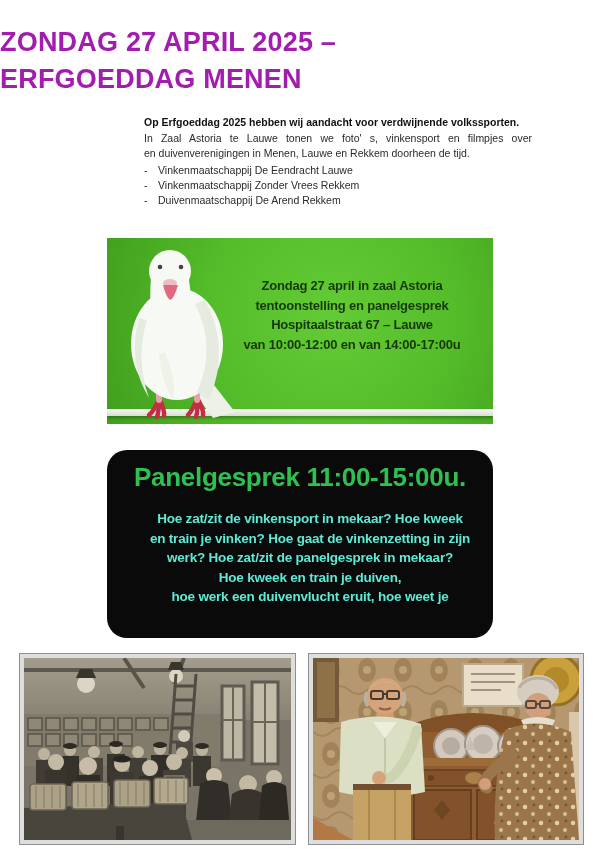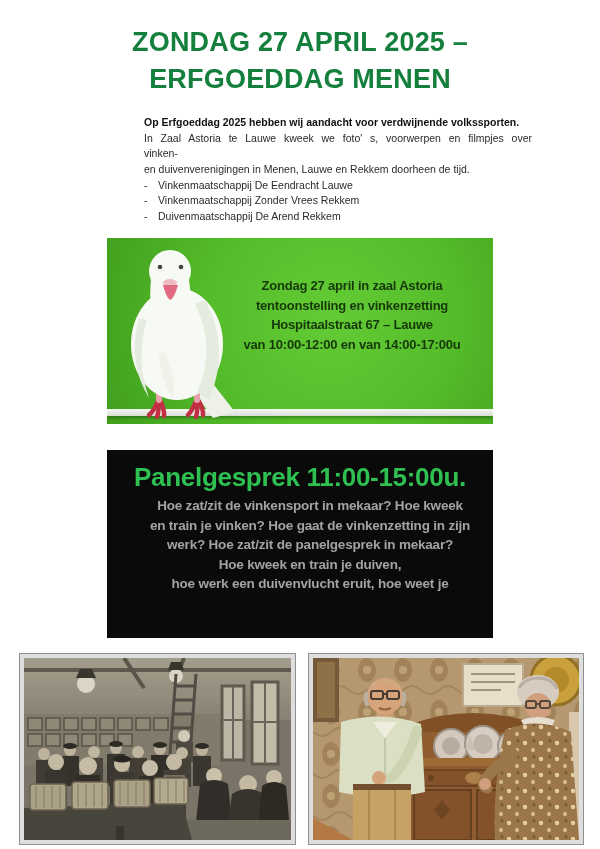--- a/index.html
+++ b/index.html
@@ -1,21 +1,21 @@
 <!DOCTYPE html>
 <html><head>
 <meta charset="utf-8">
 <style>
   * { margin:0; padding:0; box-sizing:border-box; }
   body { background:#ffffff; font-family:"Liberation Sans", sans-serif; }
   .page { position:relative; width:600px; height:849px; background:#ffffff; overflow:hidden; margin:0 auto; }
 
   
-  .title { position:absolute; top:24px; left:0; width:600px; text-align:center;
-           font-size:27px; font-weight:700; color:#15803d; line-height:37px; letter-spacing:.2px; }
+  .title { position:absolute; top:24px; left:0; width:600px; text-align:left;
+           font-size:27px; font-weight:700; color:#a21caf; line-height:37px; letter-spacing:.2px; }
 
   
   .intro { position:absolute; left:106px; top:115px; width:388px;
            font-size:10.5px; line-height:15.5px; color:#2a2a2a;margin-left:38px; }
   .intro .lead { font-weight:700; color:#111; }
   .j-line { text-align:justify; text-align-last:justify; }
   .bullets { margin-top:1px; }
   .bullet-row { display:flex; line-height:15.3px; }
   .bullet-marker { width:14px; flex:0 0 14px; color:#2a2a2a; }
   .bullet-text { flex:1; }
@@ -25,23 +25,23 @@
                 background:radial-gradient(circle at 58% 42%, #63cb35 0%, #55bd2a 48%, #409e1d 100%);
                 overflow:hidden; }
   .perch-bar { position:absolute; left:0; right:0; bottom:8px; height:7px;
                background:linear-gradient(#f6f8f3,#d8ddd3); box-shadow:0 2px 3px rgba(0,40,0,.35); }
   .dove-svg { position:absolute; left:8px; bottom:2px; width:150px; height:180px; }
   .green-card-text { position:absolute; left:110px; right:6px; top:38px; text-align:center;
                      font-weight:700; font-size:13px; line-height:19.5px; color:#17380b; letter-spacing:-.2px; }
 
   
   .panel-banner { position:absolute; left:107px; top:450px; width:386px; height:188px;
-                  background:#0a0a0a; text-align:center; }
+                  background:#0a0a0a; text-align:center;border-radius:20px; }
   .panel-heading { margin-top:12px; font-size:26px; font-weight:700; color:#2ec050; letter-spacing:-.3px; }
-  .panel-text { margin-top:3px; font-size:13.5px; font-weight:700; color:#a3a3a3;
+  .panel-text { margin-top:16px; font-size:13.5px; font-weight:700; color:#5eead4;
                 line-height:19.5px; letter-spacing:-.2px;padding-left:20px; }
 
   
   .photo { position:absolute; top:654px; height:190px; border:4px solid #dedede;
            box-shadow:0 0 0 1px #8f8f8f; background:#777; }
   .photo svg { display:block; }
   .photo-left { left:20px; width:275px; }
   .photo-right { left:309px; width:274px; }
 </style>
 </head>
@@ -49,22 +49,21 @@
 
 <div class="page">
 
   <div class="title">
     <div>ZONDAG 27 APRIL 2025 –</div>
     <div>ERFGOEDDAG MENEN</div>
   </div>
 
   <div class="intro">
     <div class="lead">Op Erfgoeddag 2025 hebben wij aandacht voor verdwijnende volkssporten.</div>
-    <div class="j-line">In Zaal Astoria te Lauwe kweek we foto' s, voorwerpen en filmpjes over</div>
-    <div>vinken-</div>
+    <div class="j-line">In Zaal Astoria te Lauwe tonen we foto' s, vinkensport en filmpjes over</div>
     <div>en duivenverenigingen in Menen, Lauwe en Rekkem doorheen de tijd.</div>
     <div class="bullets">
       <div class="bullet-row">
         <span class="bullet-marker">-</span>
         <span class="bullet-text">Vinkenmaatschappij De Eendracht Lauwe</span>
       </div>
       <div class="bullet-row">
         <span class="bullet-marker">-</span>
         <span class="bullet-text">Vinkenmaatschappij Zonder Vrees Rekkem</span>
       </div>
@@ -102,21 +101,21 @@
       <circle cx="55" cy="29" r="21" fill="#f7f9f4"></circle>
 
       <circle cx="45" cy="25" r="2.3" fill="#47413a"></circle>
       <circle cx="66" cy="25" r="2.3" fill="#47413a"></circle>
 
       <ellipse cx="55" cy="41" rx="7" ry="4" fill="#f0bcc3"></ellipse>
       <path d="M48,43 L63,43 Q59,57 55,58 Q51,55 48,43 Z" fill="#e06a80"></path>
     </svg>
     <div class="green-card-text">
       <div>Zondag 27 april in zaal Astoria</div>
-      <div>tentoonstelling en vinkenzetting</div>
+      <div>tentoonstelling en panelgesprek</div>
       <div>Hospitaalstraat 67 – Lauwe</div>
       <div>van 10:00-12:00 en van 14:00-17:00u</div>
     </div>
   </div>
 
   <div class="panel-banner">
     <div class="panel-heading">Panelgesprek 11:00-15:00u.</div>
     <div class="panel-text">
       <div>Hoe zat/zit de vinkensport in mekaar? Hoe kweek</div>
       <div>en train je vinken? Hoe gaat de vinkenzetting in zijn</div>

